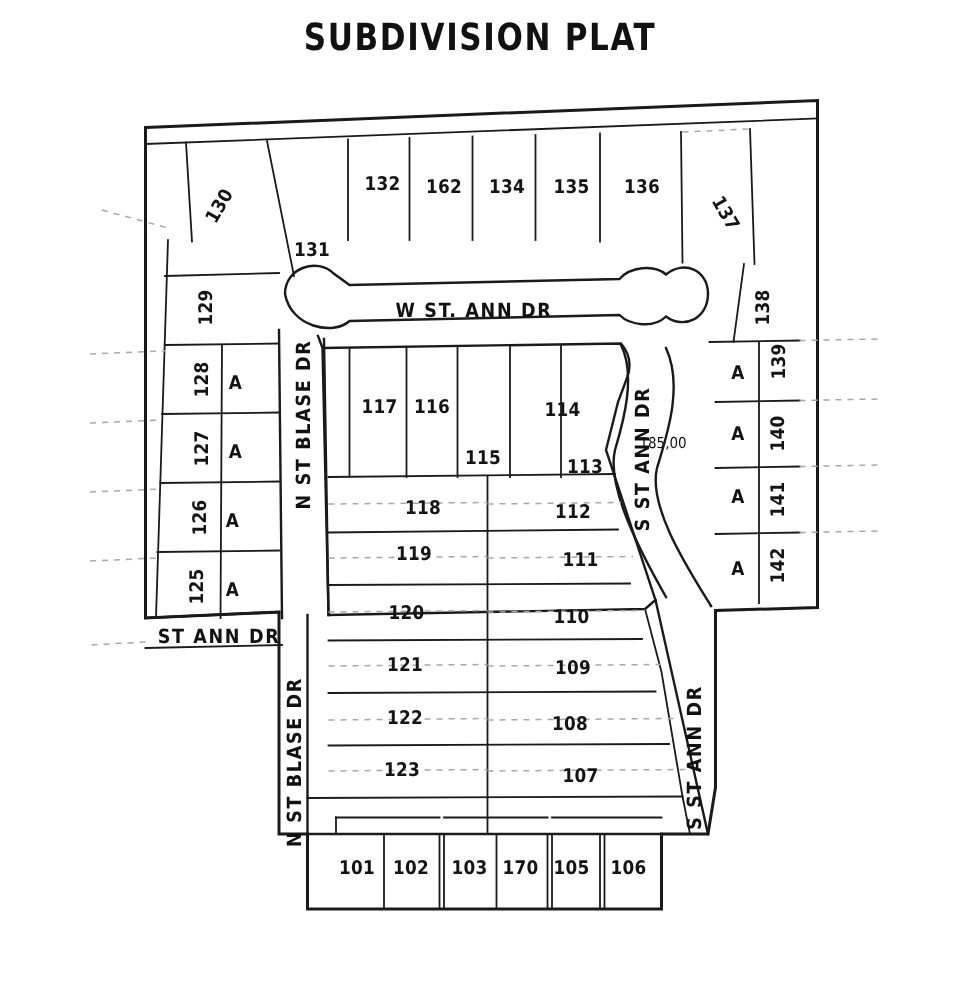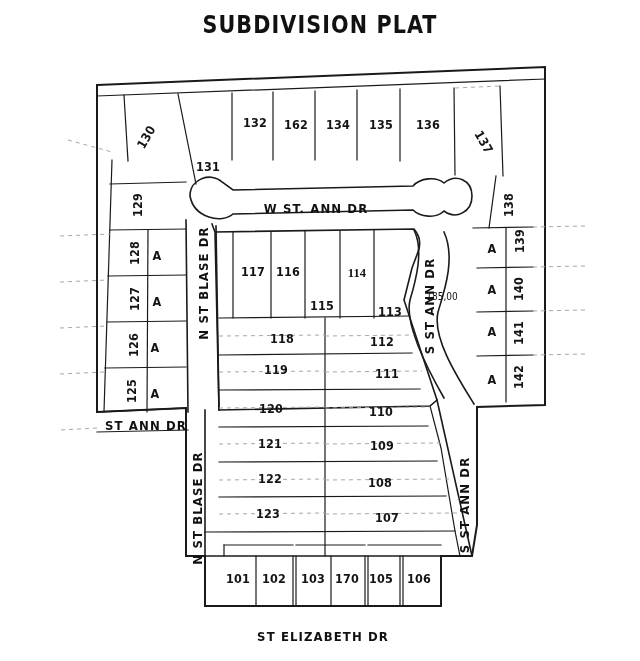--- a/index.html
+++ b/index.html
@@ -220,21 +220,21 @@
   <div class="lbl" id="lot-19" style="left: 492px; top: 248px; transform: translate(-50%, -50%) rotate(0deg);">A</div>
   <div class="lbl" id="lot-20" style="left: 518px; top: 289px; transform: translate(-50%, -50%) rotate(-90deg);">140</div>
   <div class="lbl" id="lot-21" style="left: 492px; top: 289px; transform: translate(-50%, -50%) rotate(0deg);">A</div>
   <div class="lbl" id="lot-22" style="left: 518px; top: 333px; transform: translate(-50%, -50%) rotate(-90deg);">141</div>
   <div class="lbl" id="lot-23" style="left: 492px; top: 331px; transform: translate(-50%, -50%) rotate(0deg);">A</div>
   <div class="lbl" id="lot-24" style="left: 518px; top: 377px; transform: translate(-50%, -50%) rotate(-90deg);">142</div>
   <div class="lbl" id="lot-25" style="left: 492px; top: 379px; transform: translate(-50%, -50%) rotate(0deg);">A</div>
   <div class="lbl" id="lot-26" style="left: 253px; top: 271px; transform: translate(-50%, -50%) rotate(0deg);">117</div>
   <div class="lbl" id="lot-27" style="left: 288px; top: 271px; transform: translate(-50%, -50%) rotate(0deg);">116</div>
   <div class="lbl" id="lot-28" style="left: 322px; top: 273px; transform: translate(-50%, -50%) rotate(0deg); margin-top: 32px;">115</div>
-  <div class="lbl" id="lot-29" style="left: 357px; top: 273px; transform: translate(-50%, -50%) rotate(0deg); font-family: Liberation Serif, serif;">114</div>
+  <div class="lbl" id="lot-29" style="left: 375px; top: 273px; transform: translate(-50%, -50%) rotate(0deg);">114</div>
   <div class="lbl" id="lot-30" style="left: 390px; top: 272px; transform: translate(-50%, -50%) rotate(0deg); margin-top: 39px;">113</div>
   <div class="lbl small" id="lot-31" style="left: 394px; top: 296px; transform: translate(-50%, -50%) rotate(0deg);">185,00</div>
   <div class="lbl" id="lot-32" style="left: 282px; top: 338px; transform: translate(-50%, -50%) rotate(0deg);">118</div>
   <div class="lbl" id="lot-33" style="left: 382px; top: 341px; transform: translate(-50%, -50%) rotate(0deg);">112</div>
   <div class="lbl" id="lot-34" style="left: 276px; top: 369px; transform: translate(-50%, -50%) rotate(0deg);">119</div>
   <div class="lbl" id="lot-35" style="left: 387px; top: 373px; transform: translate(-50%, -50%) rotate(0deg);">111</div>
   <div class="lbl" id="lot-36" style="left: 271px; top: 408px; transform: translate(-50%, -50%) rotate(0deg);">120</div>
   <div class="lbl" id="lot-37" style="left: 381px; top: 411px; transform: translate(-50%, -50%) rotate(0deg);">110</div>
   <div class="lbl" id="lot-38" style="left: 270px; top: 443px; transform: translate(-50%, -50%) rotate(0deg);">121</div>
   <div class="lbl" id="lot-39" style="left: 382px; top: 445px; transform: translate(-50%, -50%) rotate(0deg);">109</div>
@@ -252,15 +252,14 @@
   <div class="lbl" id="lot-51"></div>
   <div class="lbl" id="lot-52"></div>
   <div class="lbl" id="lot-53"></div>
 
   <div class="street" id="street-0" style="left: 316px; top: 208px; transform: translate(-50%, -50%) rotate(0deg);">W ST. ANN DR</div>
   <div class="street" id="street-1" style="left: 203px; top: 283px; transform: translate(-50%, -50%) rotate(-90deg);">N ST BLASE DR</div>
   <div class="street" id="street-2" style="left: 429px; top: 306px; transform: translate(-50%, -50%) rotate(-90deg);">S ST ANN DR</div>
   <div class="street" id="street-3" style="left: 146px; top: 425px; transform: translate(-50%, -50%) rotate(0deg);">ST ANN DR</div>
   <div class="street" id="street-4" style="left: 197px; top: 508px; transform: translate(-50%, -50%) rotate(-90deg);">N ST BLASE DR</div>
   <div class="street" id="street-5" style="left: 464px; top: 505px; transform: translate(-50%, -50%) rotate(-90deg);">S ST ANN DR</div>
-  <div class="street" id="street-6" style="left: 323px; top: 636px; transform: translate(-50%, -50%) rotate(0deg);">ST ELIZABETH DR</div>
 
 </div>
 
 </body></html>

